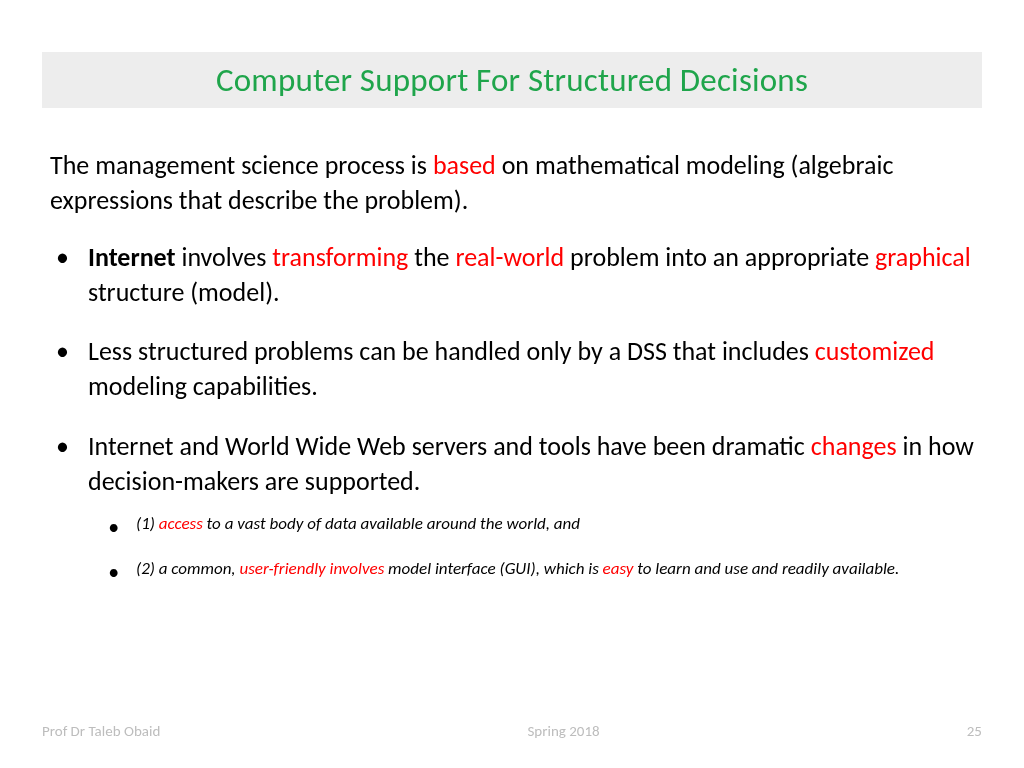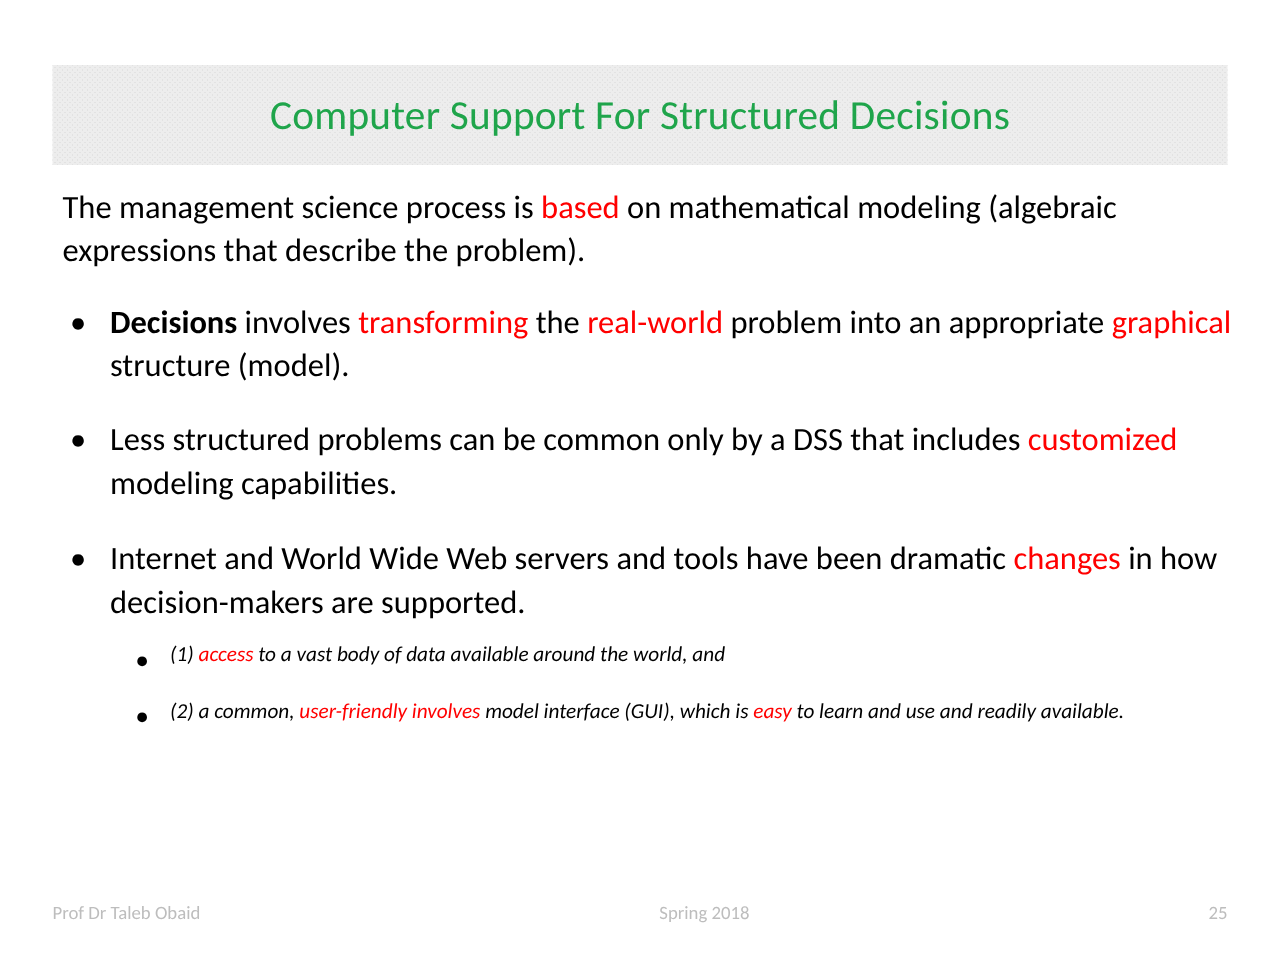--- a/index.html
+++ b/index.html
@@ -15,21 +15,21 @@
     position: relative;
     width: 1024px;
     height: 768px;
     box-sizing: border-box;
   }
   .title-bar {
     position: absolute;
     top: 52px;
     left: 42px;
     right: 42px;
-    height: 80px;
+    height: 56px;
     background-color: #ededed;
     background-image:
       radial-gradient(#d6d6d6 0.5px, transparent 0.5px),
       radial-gradient(#d6d6d6 0.5px, transparent 0.5px);
     background-size: 4px 4px, 4px 4px;
     background-position: 0 0, 2px 2px;
     display: flex;
     align-items: center;
     justify-content: center;
   }
@@ -114,22 +114,22 @@
   <div class="title-bar">
     <div class="title-text">Computer Support For Structured Decisions</div>
   </div>
 
   <div class="body">
     <p class="para">
       <span>The management science process is </span><span class="red">based</span><span> on mathematical modeling (algebraic expressions that describe the problem).</span>
     </p>
 
     <ul class="lvl1" id="lvl1">
-        <li><span class="bold">Decisions</span><span> involves </span><span class="red">transforming</span><span> the </span><span class="red">real-world</span><span> problem into an appropriate </span><span class="red">graphical</span><span> structure (model).</span></li>
-        <li><span>Less structured problems can be common only by a DSS that includes </span><span class="red">customized</span><span> modeling capabilities.</span></li>
+        <li><span class="bold">Internet</span><span> involves </span><span class="red">transforming</span><span> the </span><span class="red">real-world</span><span> problem into an appropriate </span><span class="red">graphical</span><span> structure (model).</span></li>
+        <li><span>Less structured problems can be handled only by a DSS that includes </span><span class="red">customized</span><span> modeling capabilities.</span></li>
         <li><span>Internet and World Wide Web servers and tools  have been dramatic </span><span class="red">changes</span><span> in how decision-makers are supported.</span><ul class="lvl2">
             <li><span>(1) </span><span class="red">access</span><span> to a vast body of data available around the world, and</span></li>
             <li><span>(2) a common, </span><span class="red">user-friendly involves</span><span> model interface (GUI), which is </span><span class="red">easy</span><span> to learn and use and readily available.</span></li>
           </ul></li>
       </ul>
   </div>
 
   <div class="footer">
     <span>Prof Dr Taleb Obaid</span>
     <span>Spring 2018</span>

